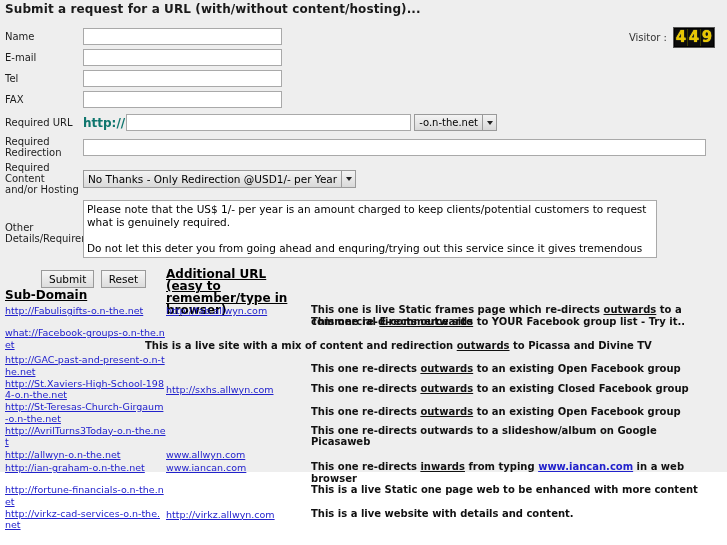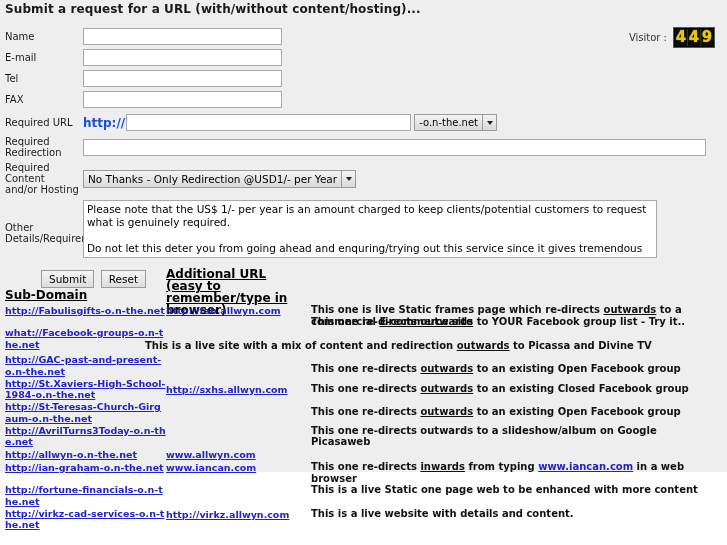--- a/index.html
+++ b/index.html
@@ -110,21 +110,21 @@
     box-sizing: content-box;
     outline: none;
   }
   .w-std { width: 193px; }
   .w-url { width: 279px; }
   .w-redir { width: 617px; }
 
   .proto {
     font-size: 12px;
     font-weight: bold;
-    color: #1d4ed8;
+    color: #0f766e;
     margin-right: 1px;
   }
 
   .sel-wrap {
     display: inline-flex;
     align-items: stretch;
     border: 1px solid #9a9a9a;
     background: linear-gradient(to bottom, #f4f4f4, #d9d9d9);
     height: 15px;
     vertical-align: middle;
@@ -230,21 +230,21 @@
     padding-right: 18px;
     font-size: 10px;
     font-weight: bold;
     color: #111;
     line-height: 11.5px;
     box-sizing: border-box;
   }
   a.lnk {
     color: #2222cc;
     font-size: 9.5px;
-    font-weight: bold;
+    font-weight: normal;
     text-decoration: underline;
     line-height: 11.5px;
     word-break: break-all;
     display: inline-block;
   }
   a.lnk-in {
     color: #2222cc;
     font-weight: bold;
     text-decoration: underline;
   }

